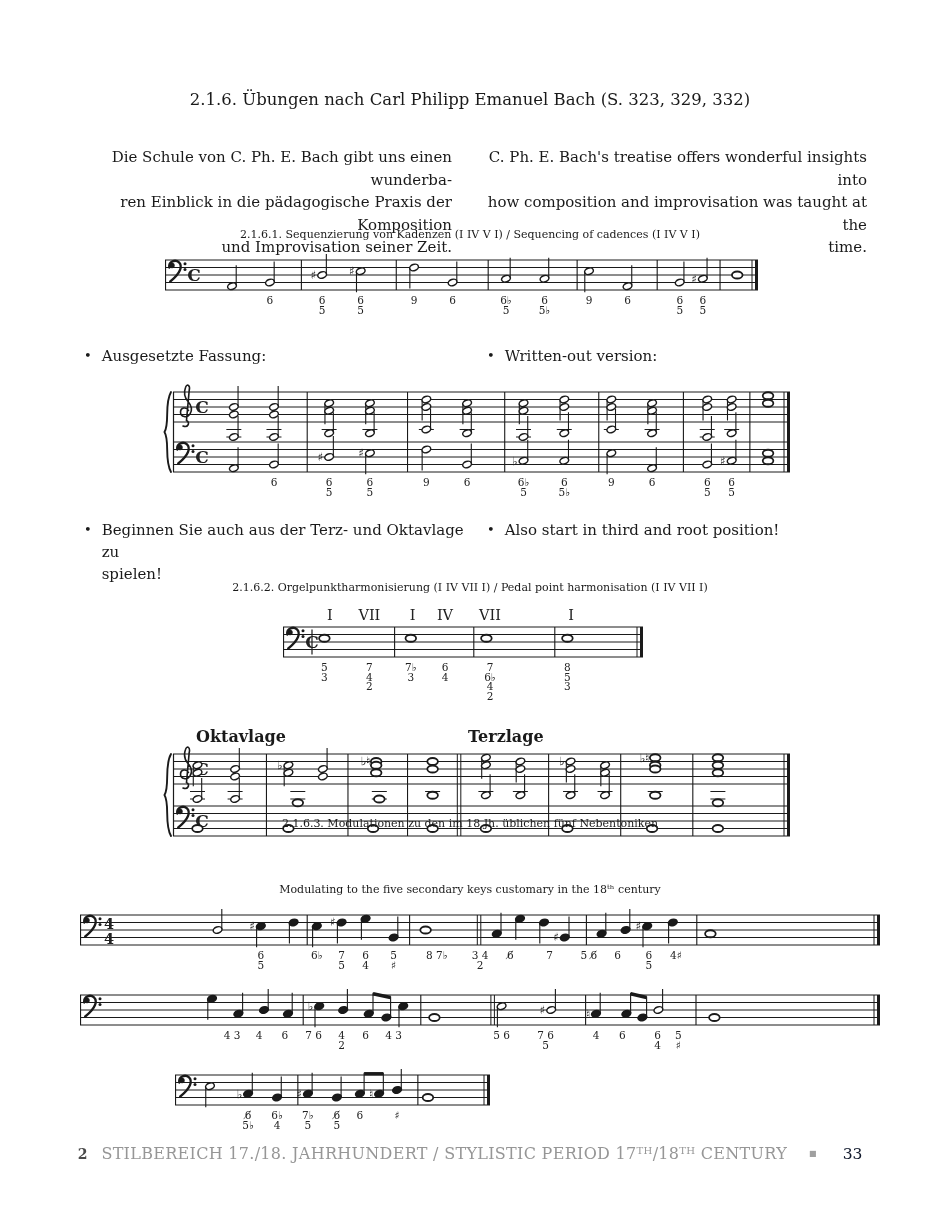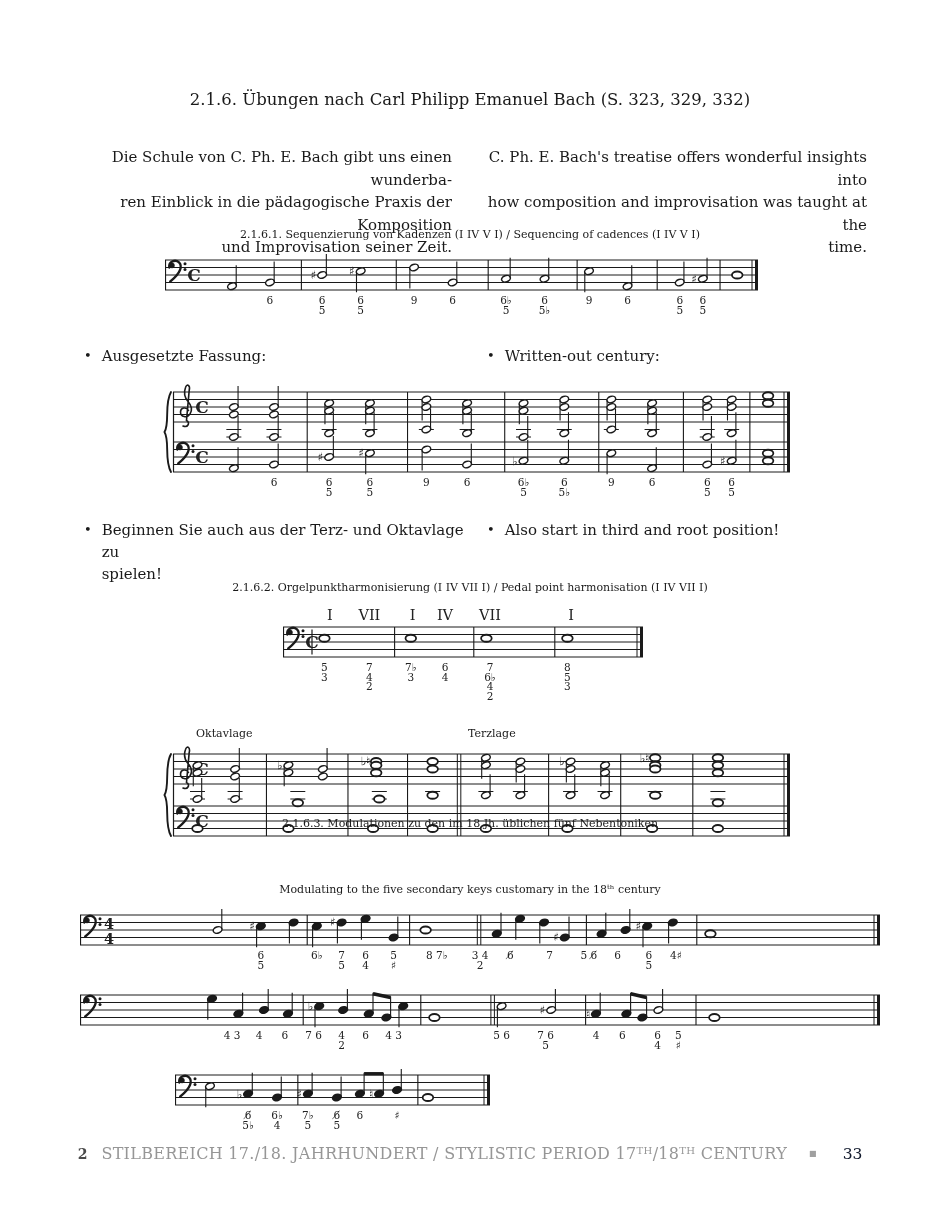--- a/index.html
+++ b/index.html
@@ -6,21 +6,21 @@
   .page{position:relative;width:940px;height:1226px;background:#ffffff;overflow:hidden;
         font-family:"DejaVu Serif", serif;color:#1a1a1a;}
   .abs{position:absolute;}
   .center{width:100%;text-align:center;}
   .title-line{font-size:16.5px;line-height:23px;}
   .intro{font-size:15px;line-height:22.5px;white-space:pre-line;}
   .sec-head{font-size:11px;line-height:22px;}
   .bullet-row{display:flex;align-items:flex-start;font-size:15px;line-height:22px;}
   .bullet-glyph{margin-right:10px;font-size:13px;line-height:22px;}
   .bullet-text{white-space:pre-line;}
-  .staff-label{font-size:11px;}
+  .staff-label{font-size:16px;font-weight:bold;}
   .footer{display:flex;justify-content:center;align-items:baseline;width:100%;}
   .footer .chap{font-weight:bold;font-size:14px;color:#4a4a4a;margin-right:14px;}
   .footer .ftext{font-size:16px;color:#969696;letter-spacing:0.3px;}
   .footer .fmark{font-size:8px;color:#a0a0a0;margin-left:22px;align-self:center;}
   .footer .fpage{font-size:15.5px;color:#0f172a;margin-left:26px;}
   .staff-block{position:absolute;}
   svg{display:block;}
 </style>
 </head>
 <body>
@@ -108,21 +108,21 @@
         <text x="537.851" y="61.5" font-size="10.5" text-anchor="middle" fill="#222" font-family="DejaVu Serif, serif" font-weight="normal">5</text>
       </svg>
     </div>
 
   <div class="abs bullet-row" style="left:84px;top:345px;width:380px;">
     <span class="bullet-glyph">•</span>
     <span class="bullet-text">Ausgesetzte Fassung:</span>
   </div>
   <div class="abs bullet-row" style="left:487px;top:345px;width:380px;">
     <span class="bullet-glyph">•</span>
-    <span class="bullet-text">Written-out century:</span>
+    <span class="bullet-text">Written-out version:</span>
   </div>
 
   <div class="staff-block" style="left: 163px; top: 378px;">
       <svg width="627" height="132" viewBox="0 0 627 132">
         <line x1="10" y1="14" x2="627" y2="14" stroke="#1a1a1a" stroke-width="1"></line>
         <line x1="10" y1="21.5" x2="627" y2="21.5" stroke="#1a1a1a" stroke-width="1"></line>
         <line x1="10" y1="29" x2="627" y2="29" stroke="#1a1a1a" stroke-width="1"></line>
         <line x1="10" y1="36.5" x2="627" y2="36.5" stroke="#1a1a1a" stroke-width="1"></line>
         <line x1="10" y1="44" x2="627" y2="44" stroke="#1a1a1a" stroke-width="1"></line>
         <line x1="10" y1="64" x2="627" y2="64" stroke="#1a1a1a" stroke-width="1"></line>

